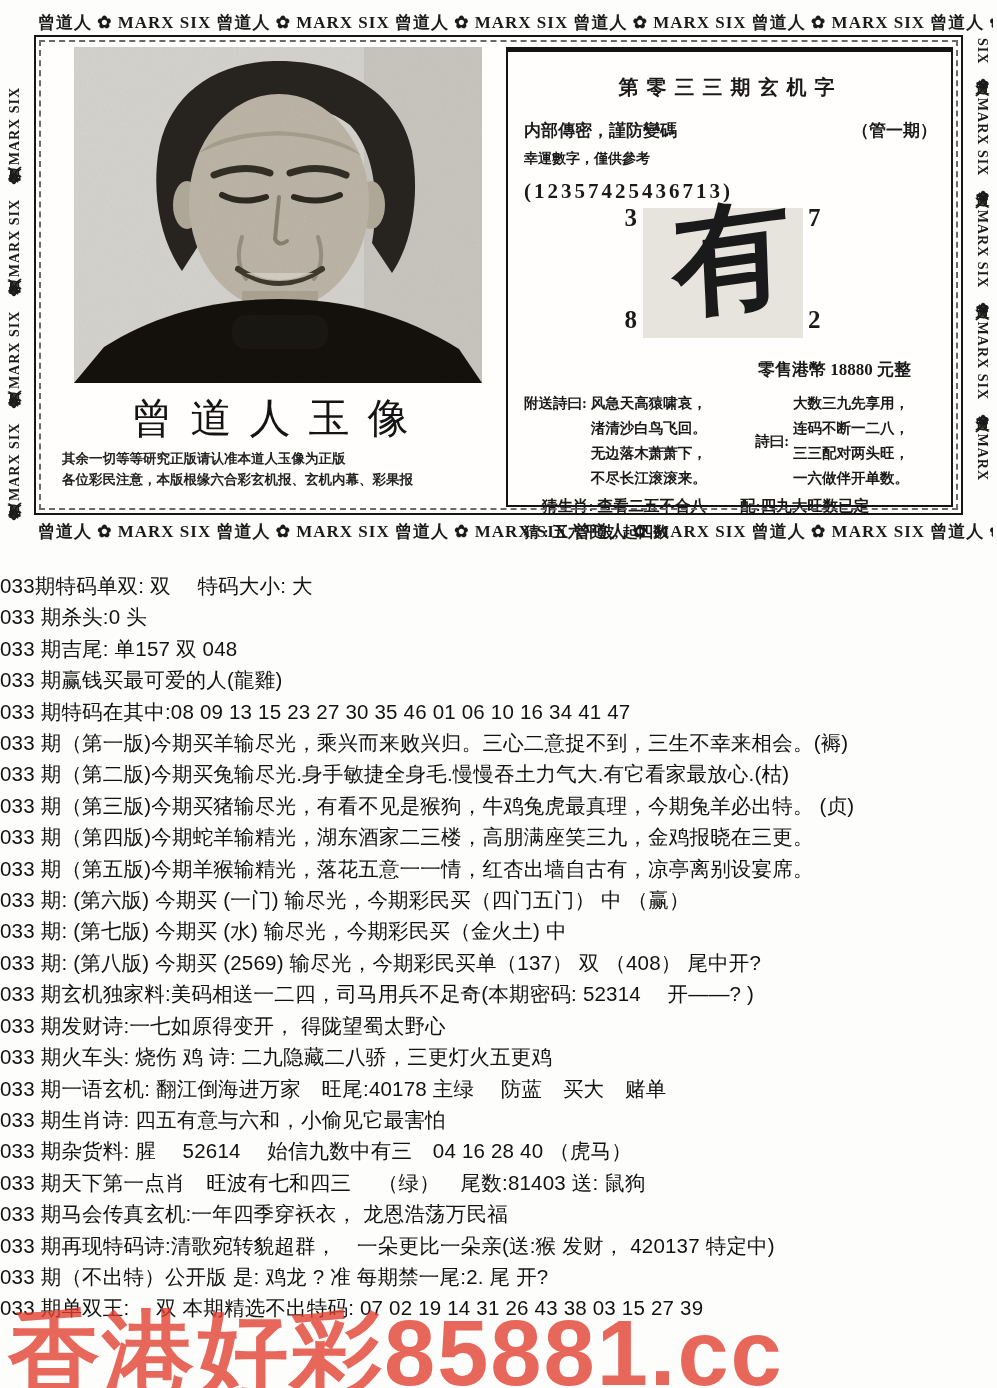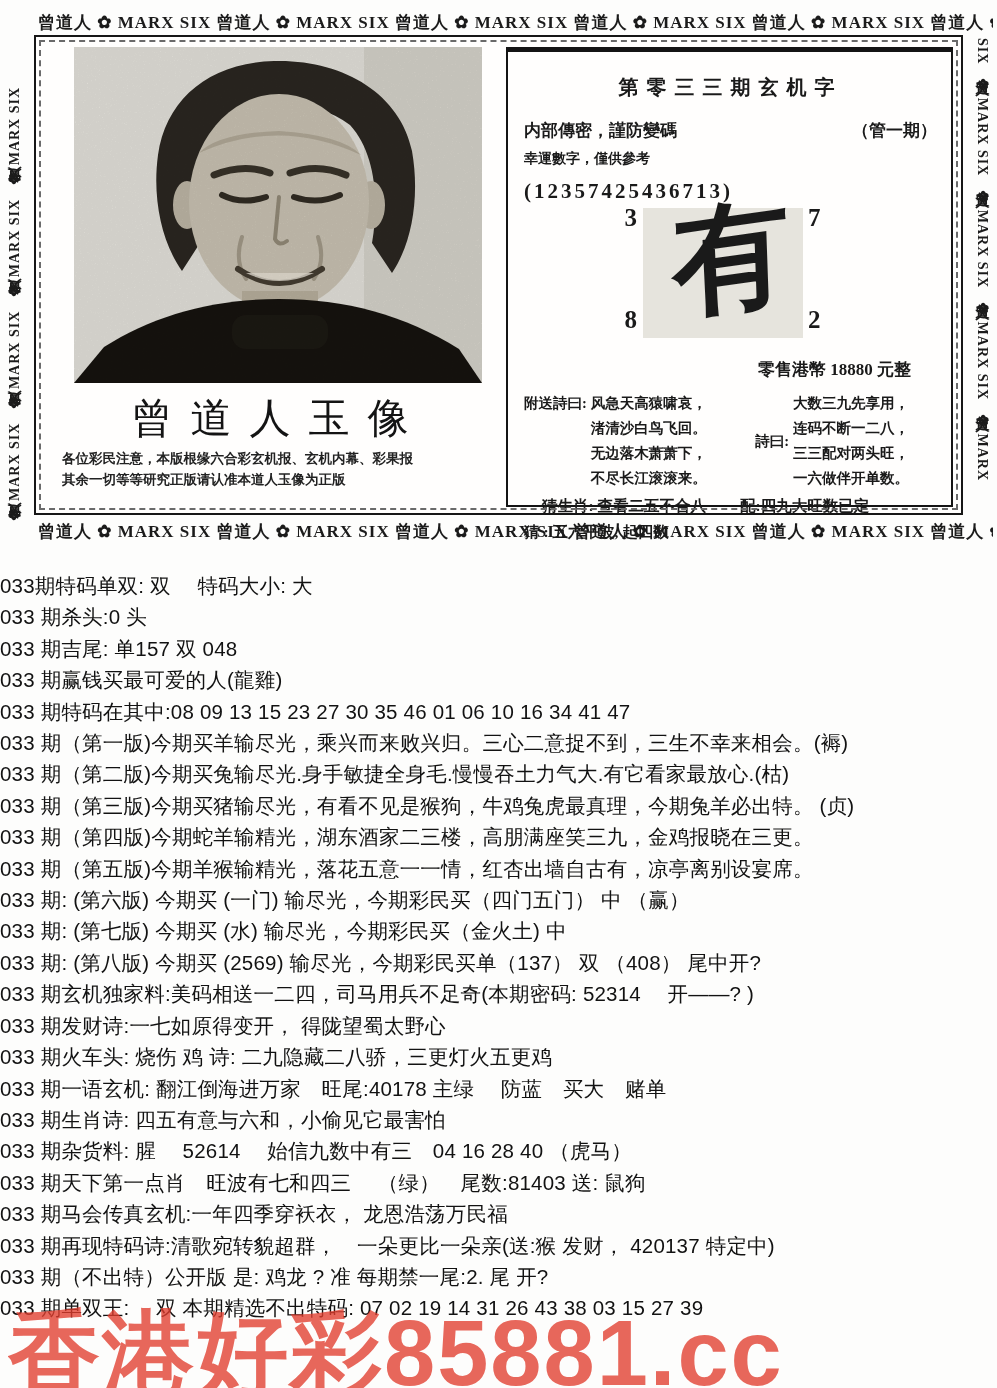--- a/index.html
+++ b/index.html
@@ -158,22 +158,22 @@
 
             <rect x="168" y="244" width="76" height="50" fill="#bdb4a2"></rect>
 
             <path d="M30,300 C80,268 140,252 205,252 C272,252 330,268 385,302 L408,336 L0,336 Z" fill="#17140f"></path>
             <rect x="158" y="268" width="96" height="34" rx="14" fill="#1d1a14"></rect>
 
             <rect width="408" height="336" filter="url(#grain)" opacity="0.10"></rect>
           </svg>
         </div>
         <div class="photo-caption">曾道人玉像</div>
+        <div class="notice">其余一切等等研究正版请认准本道人玉像为正版</div>
         <div class="notice">各位彩民注意，本版根缘六合彩玄机报、玄机内幕、彩果报</div>
-        <div class="notice">其余一切等等研究正版请认准本道人玉像为正版</div>
       </div>
 
       <div class="right-col">
         <div class="mystic-box">
           <div class="mystic-title">第零三三期玄机字</div>
           <div class="mystic-subrow">
             <span>内部傳密，謹防變碼</span>
             <span>（管一期）</span>
           </div>
           <div class="mystic-sub2">幸運數字，僅供參考</div>

